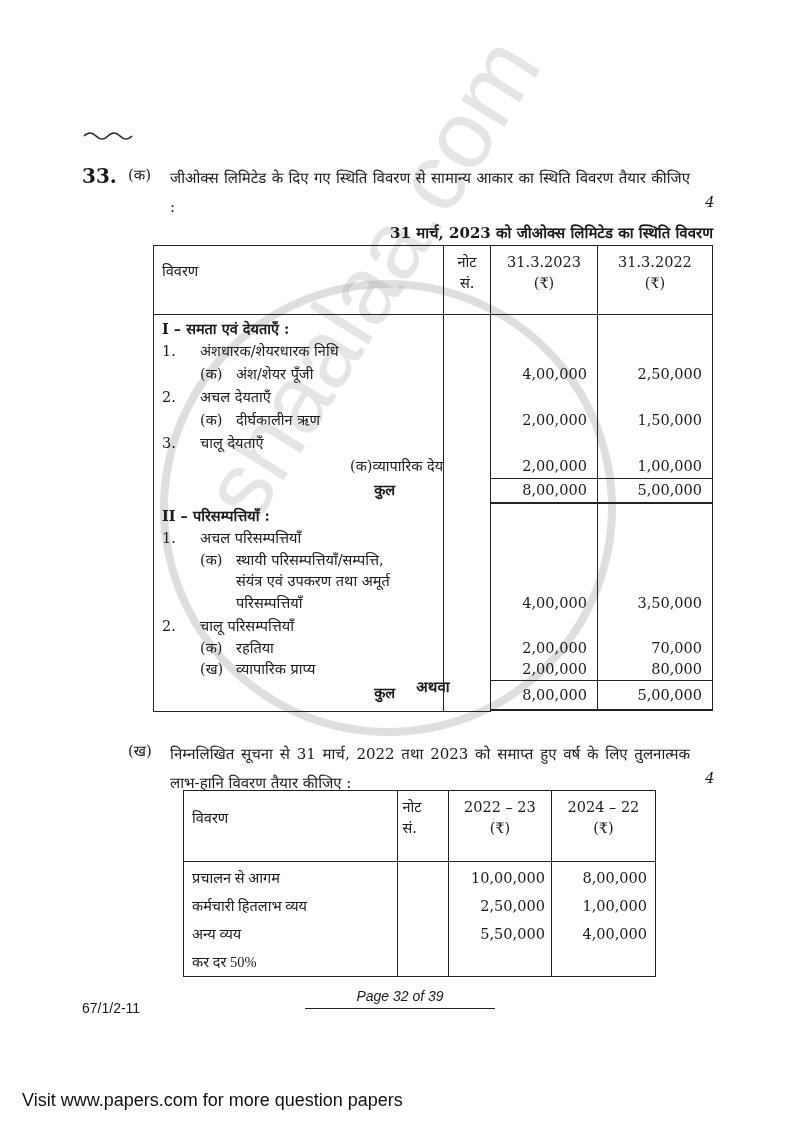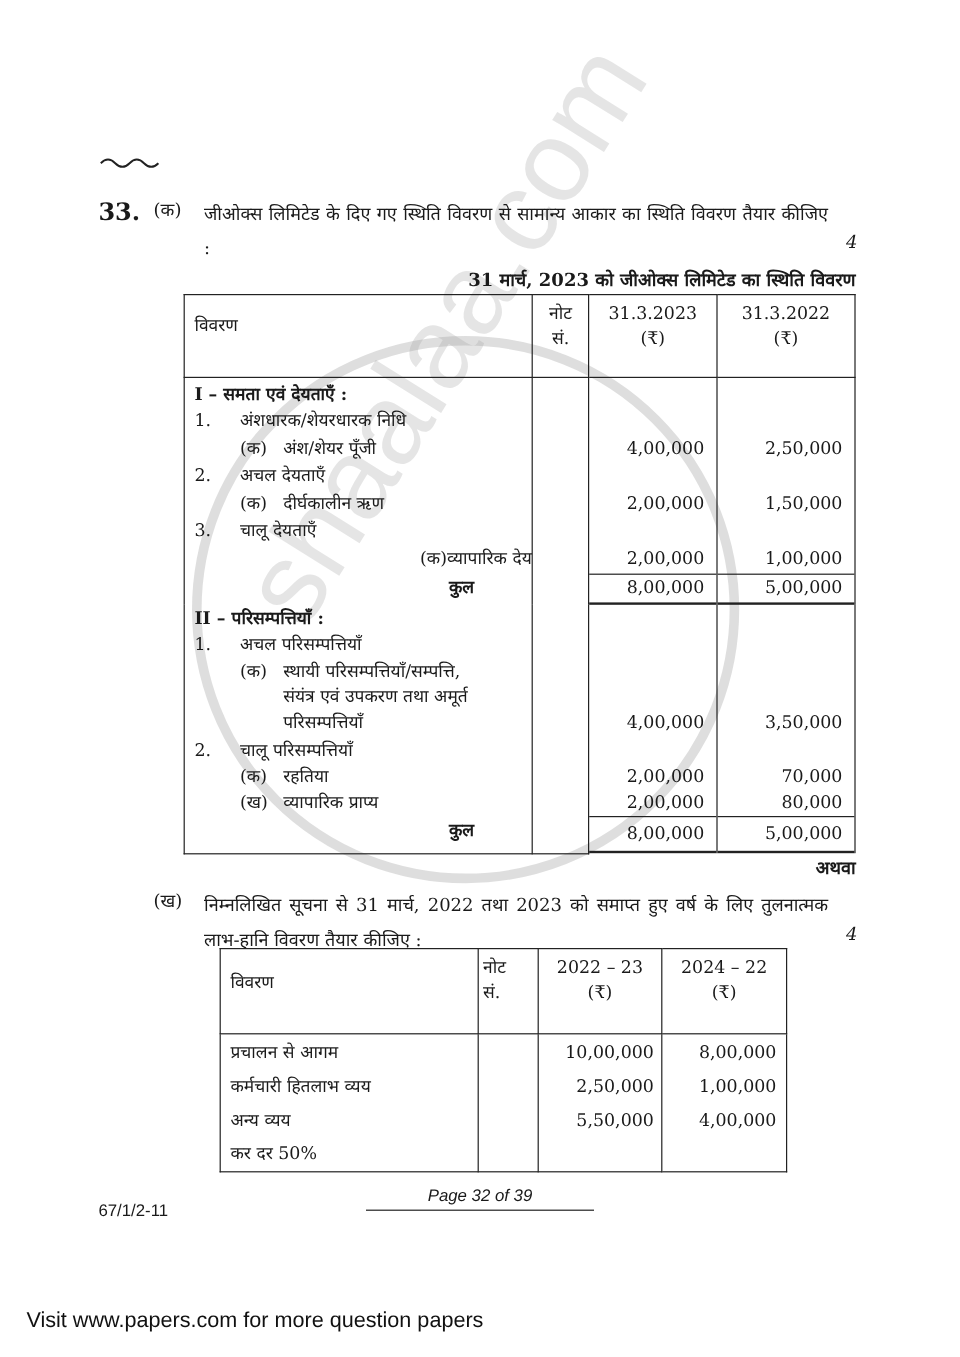--- a/index.html
+++ b/index.html
@@ -28,21 +28,21 @@
     .hdr .note { text-align:center; padding-top:6px; line-height:21px; }
     .hdr .yr { text-align:center; padding-top:6px; line-height:21px; }
     .line { height:23px; line-height:23px; white-space:nowrap; }
     .num { text-align:right; padding-right:10px; }
     .lft { padding-left:8px; }
     .sechead { font-weight:bold; }
     .kul { font-weight:bold; text-align:right; padding-right:48px; }
     .tot-top { border-top:1px solid #222; }
     .tot-bot { border-bottom:2px solid #222; }
 
-    .athva { left:153px; top:712px; width:560px; text-align:right; font-weight:bold; font-size:15px; }
+    .athva { left:153px; top:676px; width:560px; text-align:center; font-weight:bold; font-size:15px; }
     .bsub { left:128px; top:740px; font-size:15px; }
     .btext { left:170px; top:740px; width:520px; font-size:15px; line-height:29px; text-align:justify; }
 
     
     #t2 { left:183px; top:790px; width:473px; }
     #t2 .c0 { width:214px; }
     #t2 .c1 { width:48px; }
     #t2 .c2 { width:104px; }
     #t2 .c3 { width:106px; }
     #t2 .line { height:28px; line-height:28px; }
@@ -183,21 +183,21 @@
     <td class="c2 b yr">
       <div>2022 – 23</div>
       <div>(₹)</div>
     </td>
     <td class="c3 b yr">
       <div>2024 – 22</div>
       <div>(₹)</div>
     </td>
   </tr>
   <tr>
-    <td class="c0 b" style="padding-top:2px;">
+    <td class="c0 b" style="padding-top:2px;font-family:Liberation Serif, serif;">
       <div class="line lft">प्रचालन से आगम</div>
       <div class="line lft">कर्मचारी हितलाभ व्यय</div>
       <div class="line lft">अन्य व्यय</div>
       <div class="line lft">कर दर 50%</div>
     </td>
     <td class="c1 b"></td>
     <td class="c2 b" style="padding-top:2px;">
       <div class="line num" style="padding-right:6px;">10,00,000</div>
       <div class="line num" style="padding-right:6px;">2,50,000</div>
       <div class="line num" style="padding-right:6px;">5,50,000</div>

